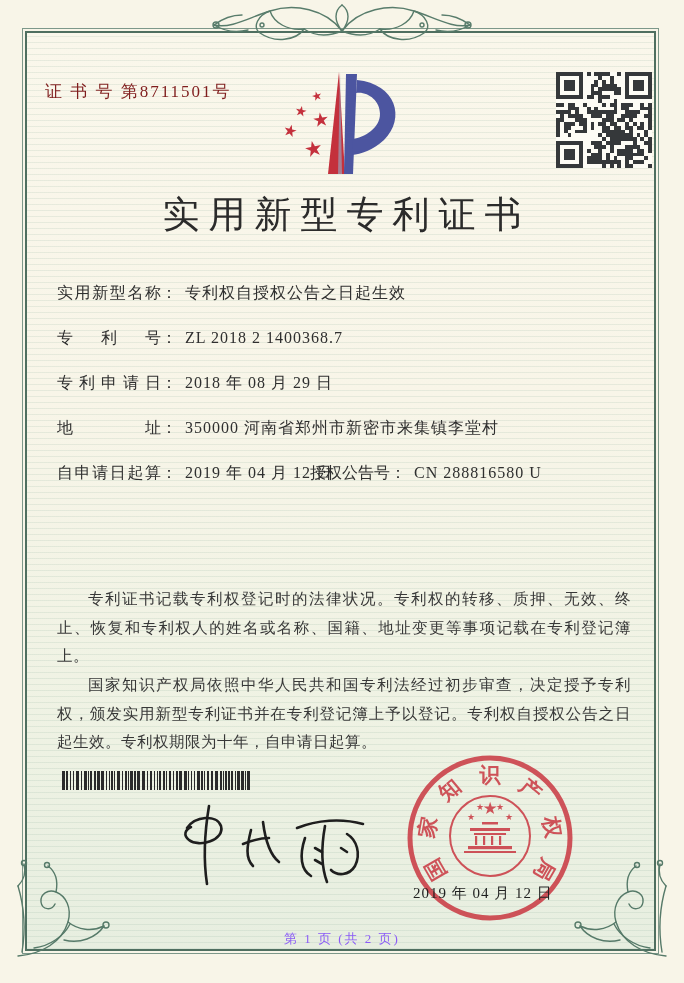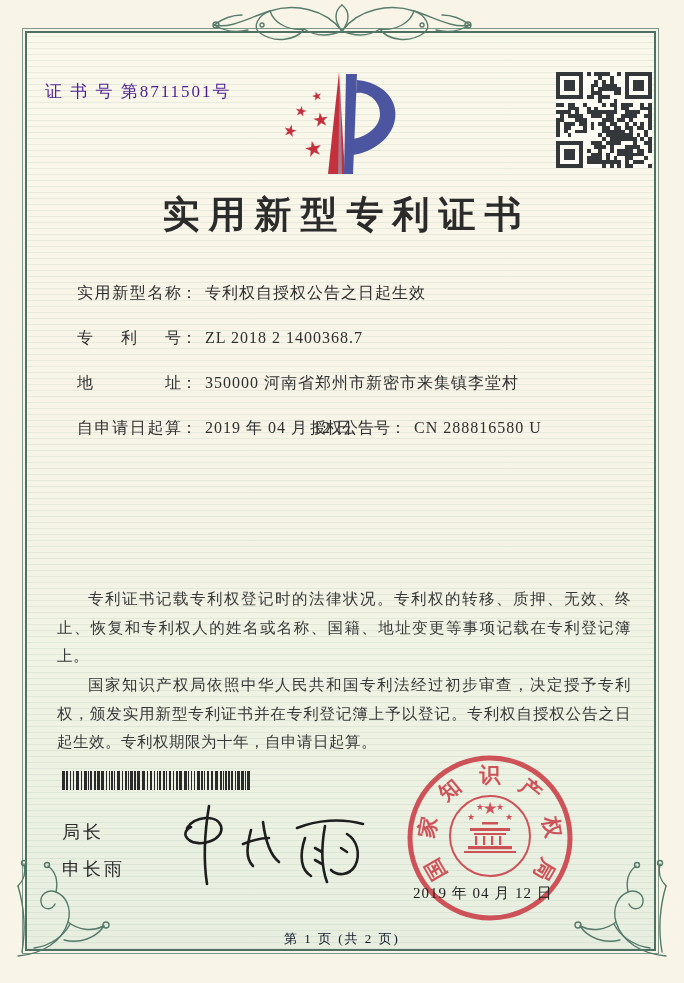--- a/index.html
+++ b/index.html
@@ -14,36 +14,35 @@
     border:1px solid #7d988a;
   }
   .frame-inner {
     position:absolute; inset:2px; border:2.5px solid #4f6f60;
     background:
       repeating-linear-gradient(0deg, rgba(125,165,145,0.15) 0px, rgba(125,165,145,0.15) 1px, rgba(0,0,0,0) 1px, rgba(0,0,0,0) 6px),
       linear-gradient(180deg, #faf7eb 0%, #f8f5e8 40%, #eef2e3 78%, #e7eee0 100%);
   }
   .orn { position:absolute; pointer-events:none; }
   .cert-no {
-    position:absolute; left:45px; top:80px; font-size:17px; color:#4c1d95;
+    position:absolute; left:45px; top:80px; font-size:17px; color:#7f1d1d;
     letter-spacing:2px;
   }
   .logo { position:absolute; left:260px; top:68px; }
   .qr { position:absolute; left:556px; top:72px; background:#fdfcf5; }
   .doc-title {
     position:absolute; left:0; top:190px; width:100%; text-align:center;
-    font-size:37px; font-weight:700; color:#2b2b2b; letter-spacing:9px;
+    font-size:37px; font-weight:400; color:#2b2b2b; letter-spacing:9px;
     text-indent:9px;
   }
   .rows { position:absolute; left:57px; top:283px; width:572px; }
   .frow { position:relative; height:45px; font-size:16px; color:#2f2f2f; }
   .flabel {
     display:inline-block; width:104px; text-align:justify; text-align-last:justify;
     vertical-align:top;
-    margin-left:20px;
   }
   .fcolon { display:inline-block; margin-right:8px; }
   .fvalue { letter-spacing:1px; }
   .frow-dual .dual-right { position:absolute; left:253px; top:0; white-space:nowrap; }
   .paras {
     position:absolute; left:57px; top:585px; width:574px;
     font-size:15.5px; line-height:1.85; color:#383838; letter-spacing:0.5px;
     text-align:justify;
   }
   .paras p { text-indent:2em; }
@@ -55,21 +54,21 @@
   #seal-ring-text text {
     font-size:21px; font-weight:bold; fill:#c9353f; text-anchor:middle;
     dominant-baseline:central; font-family:"Liberation Serif","DejaVu Serif",serif;
   }
   .seal-date {
     position:absolute; left:413px; top:884px; font-size:15px; color:#1f1f1f;
     letter-spacing:1px; z-index:5;
   }
   .footer-page {
     position:absolute; left:0; top:930px; width:100%; text-align:center;
-    font-size:13px; color:#0f172a; letter-spacing:2px;border-radius:9px;
+    font-size:13px; color:#8b5cf6; letter-spacing:2px;border-radius:9px;
   }
   .mirror { transform:scaleX(-1); }
 </style>
 </head>
 <body>
 
 <div class="page">
 
   <div class="frame">
     <div class="frame-inner"></div>
@@ -379,20 +378,23 @@
   <div class="doc-title">实用新型专利证书</div>
 
   <div class="rows">
     <div class="frow">
       <span class="flabel">实用新型名称</span><span class="fcolon">：</span><span class="fvalue">专利权自授权公告之日起生效</span>
     </div>
     <div class="frow">
       <span class="flabel">专利号</span><span class="fcolon">：</span><span class="fvalue">ZL 2018 2 1400368.7</span>
     </div>
     <div class="frow">
+      <span class="flabel">专利申请日</span><span class="fcolon">：</span><span class="fvalue">2018 年 08 月 29 日</span>
+    </div>
+    <div class="frow">
       <span class="flabel">地址</span><span class="fcolon">：</span><span class="fvalue">350000 河南省郑州市新密市来集镇李堂村</span>
     </div>
     <div class="frow frow-dual">
       <span>
         <span class="flabel">自申请日起算</span><span class="fcolon">：</span><span class="fvalue">2019 年 04 月 12 日</span>
       </span>
       <span class="dual-right">
         <span>授权公告号</span><span class="fcolon">：</span><span class="fvalue">CN 288816580 U</span>
       </span>
     </div>
@@ -456,24 +458,20 @@
         <rect x="166" y="0" width="2" height="19"></rect>
         <rect x="169" y="0" width="2" height="19"></rect>
         <rect x="173" y="0" width="1" height="19"></rect>
         <rect x="175" y="0" width="3" height="19"></rect>
         <rect x="179" y="0" width="3" height="19"></rect>
         <rect x="183" y="0" width="1" height="19"></rect>
         <rect x="185" y="0" width="3" height="19"></rect>
       </g>
   </svg>
 
-  <div class="sig-block">
-    <div>局长</div>
-    <div>申长雨</div>
-  </div>
 
   <svg class="sig-script" width="220" height="100" viewBox="0 0 220 100">
     <g stroke="#1e1e1e" fill="none" stroke-width="2.6" stroke-linecap="round">
       <path d="M44,12 C40,36 38,64 42,90"></path>
       <path d="M22,34 C30,22 52,20 56,32 C60,46 34,54 24,46 C18,41 20,36 26,33"></path>
       <path d="M86,36 C82,52 80,64 88,72"></path>
       <path d="M78,50 C88,46 98,44 104,44"></path>
       <path d="M98,28 C100,44 104,60 114,68"></path>
       <path d="M132,34 C152,26 176,24 198,30"></path>
       <path d="M160,32 C156,54 156,72 162,88"></path>

